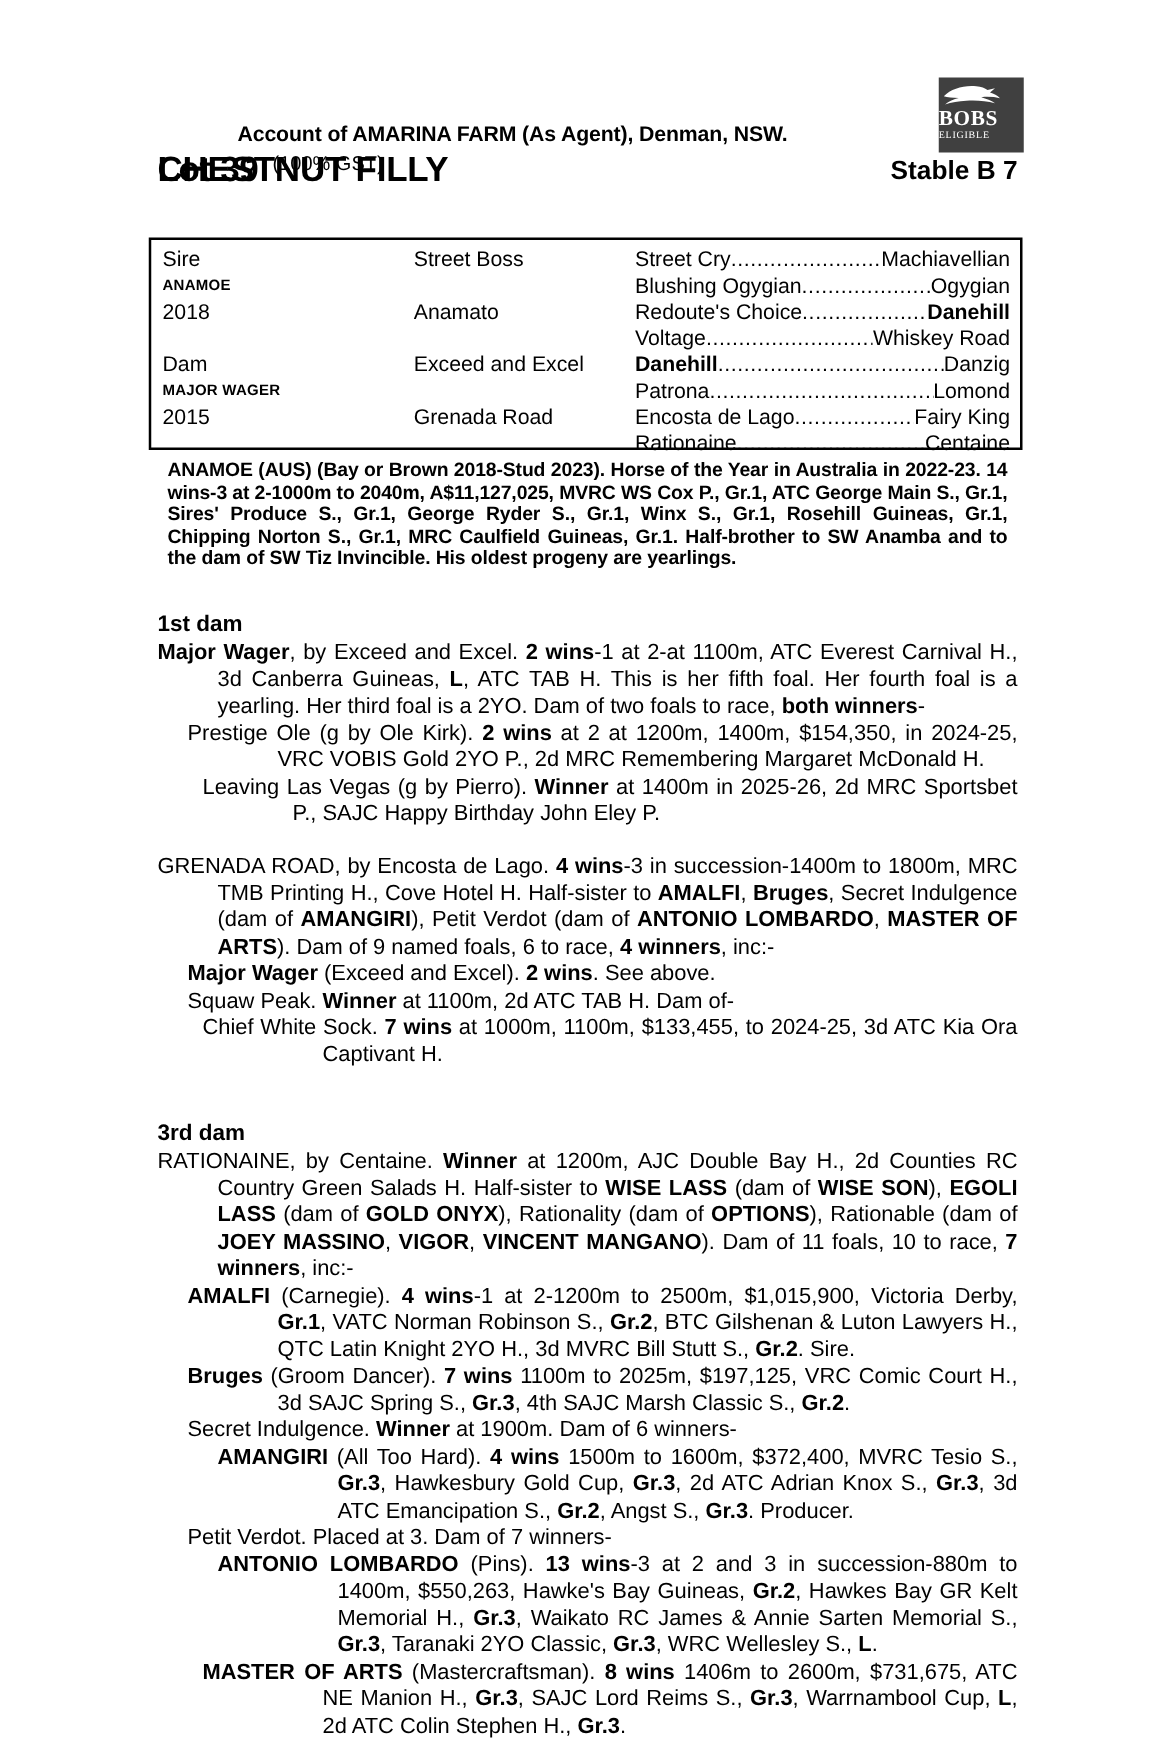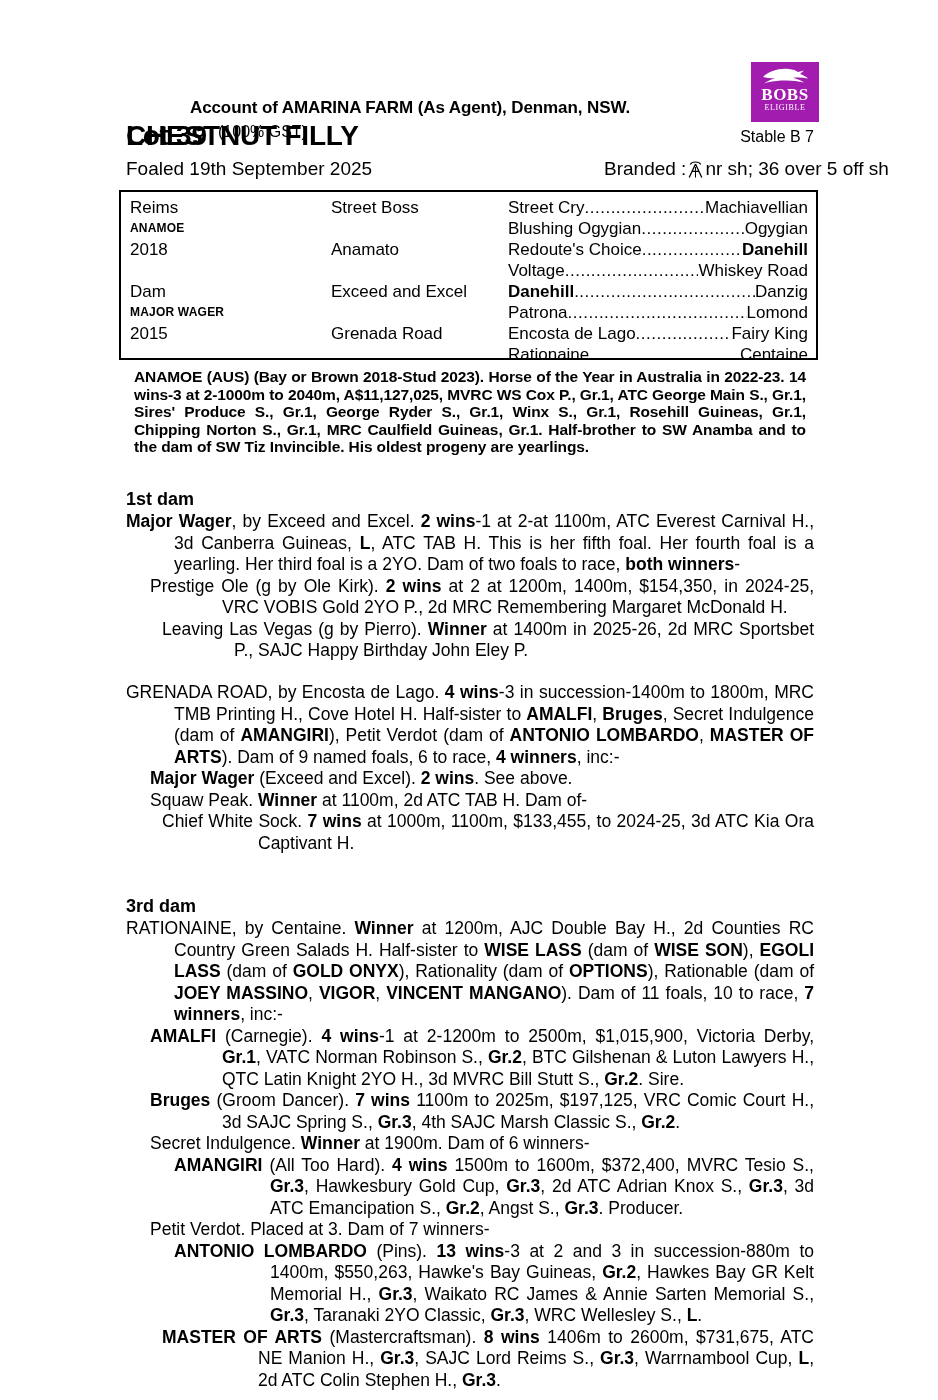--- a/index.html
+++ b/index.html
@@ -22,24 +22,23 @@
     height: 1400px;
   }
 
   
   .bobs-logo {
     position: absolute;
     left: 751px;
     top: 62px;
     width: 68px;
     height: 60px;
-    background: #a21caf;
+    background: #404040;
     display: flex;
     flex-direction: column;
-    align-items: center;
     justify-content: flex-start;
     overflow: hidden;
   }
   .bobs-horse {
     margin-top: 4px;
     width: 52px;
     height: 20px;
   }
   .bobs-word {
     color: #ffffff;
@@ -102,22 +101,22 @@
     text-align: left;
     font-weight: bold;
     font-size: 28px;
     line-height: 32px;
     letter-spacing: -0.2px;
   }
   .stable-label {
     position: absolute;
     right: 0;
     top: 4px;
-    font-weight: normal;
-    font-size: 16px;
+    font-weight: bold;
+    font-size: 21px;
     line-height: 26px;
   }
 
   .subtitle-row {
     position: absolute;
     left: 126px;
     top: 157px;
     width: 688px;
     height: 26px;
     font-size: 19px;
@@ -236,35 +235,25 @@
 
   <div class="account-line">Account of AMARINA FARM (As Agent), Denman, NSW.</div>
 
   <div class="title-row">
     <span class="lot-label">Lot 39</span>
     <span class="gst-label">(100% GST)</span>
     <span class="colour-sex">CHESTNUT FILLY</span>
     <span class="stable-label">Stable B 7</span>
   </div>
 
-  <div class="subtitle-row">
-    <span class="foaled">Foaled 19th September 2025</span>
-    <span class="branded">
-      <span>Branded :</span><svg class="brand-mark" viewBox="0 0 17 20">
-          <path fill="none" stroke="#000" stroke-width="1.1" d="M3.2 5.5 C5 2.2, 12 2.2, 13.8 5.5"></path>
-          <path fill="none" stroke="#000" stroke-width="1.3" d="M8.5 5.0 L2.2 18.6 M8.5 5.0 L14.8 18.6 M4.9 12.4 L12.1 12.4"></path>
-          <path fill="none" stroke="#000" stroke-width="1.0" d="M8.5 8.0 L8.5 18.6"></path>
-        </svg><span>nr sh; 36 over 5 off sh</span>
-    </span>
-  </div>
 
   <div class="ped-box">
     <div class="ped-grid">
       <div class="ped-col1">
-          <div class="ped-row">Reims</div>
+          <div class="ped-row">Sire</div>
           <div class="ped-row ped-name-bold">ANAMOE</div>
           <div class="ped-row">2018</div>
           <div class="ped-row"></div>
           <div class="ped-row">Dam</div>
           <div class="ped-row ped-name-bold">MAJOR WAGER</div>
           <div class="ped-row">2015</div>
           <div class="ped-row"></div>
         </div>
       <div class="ped-col2">
           <div class="ped-row">Street Boss</div>

